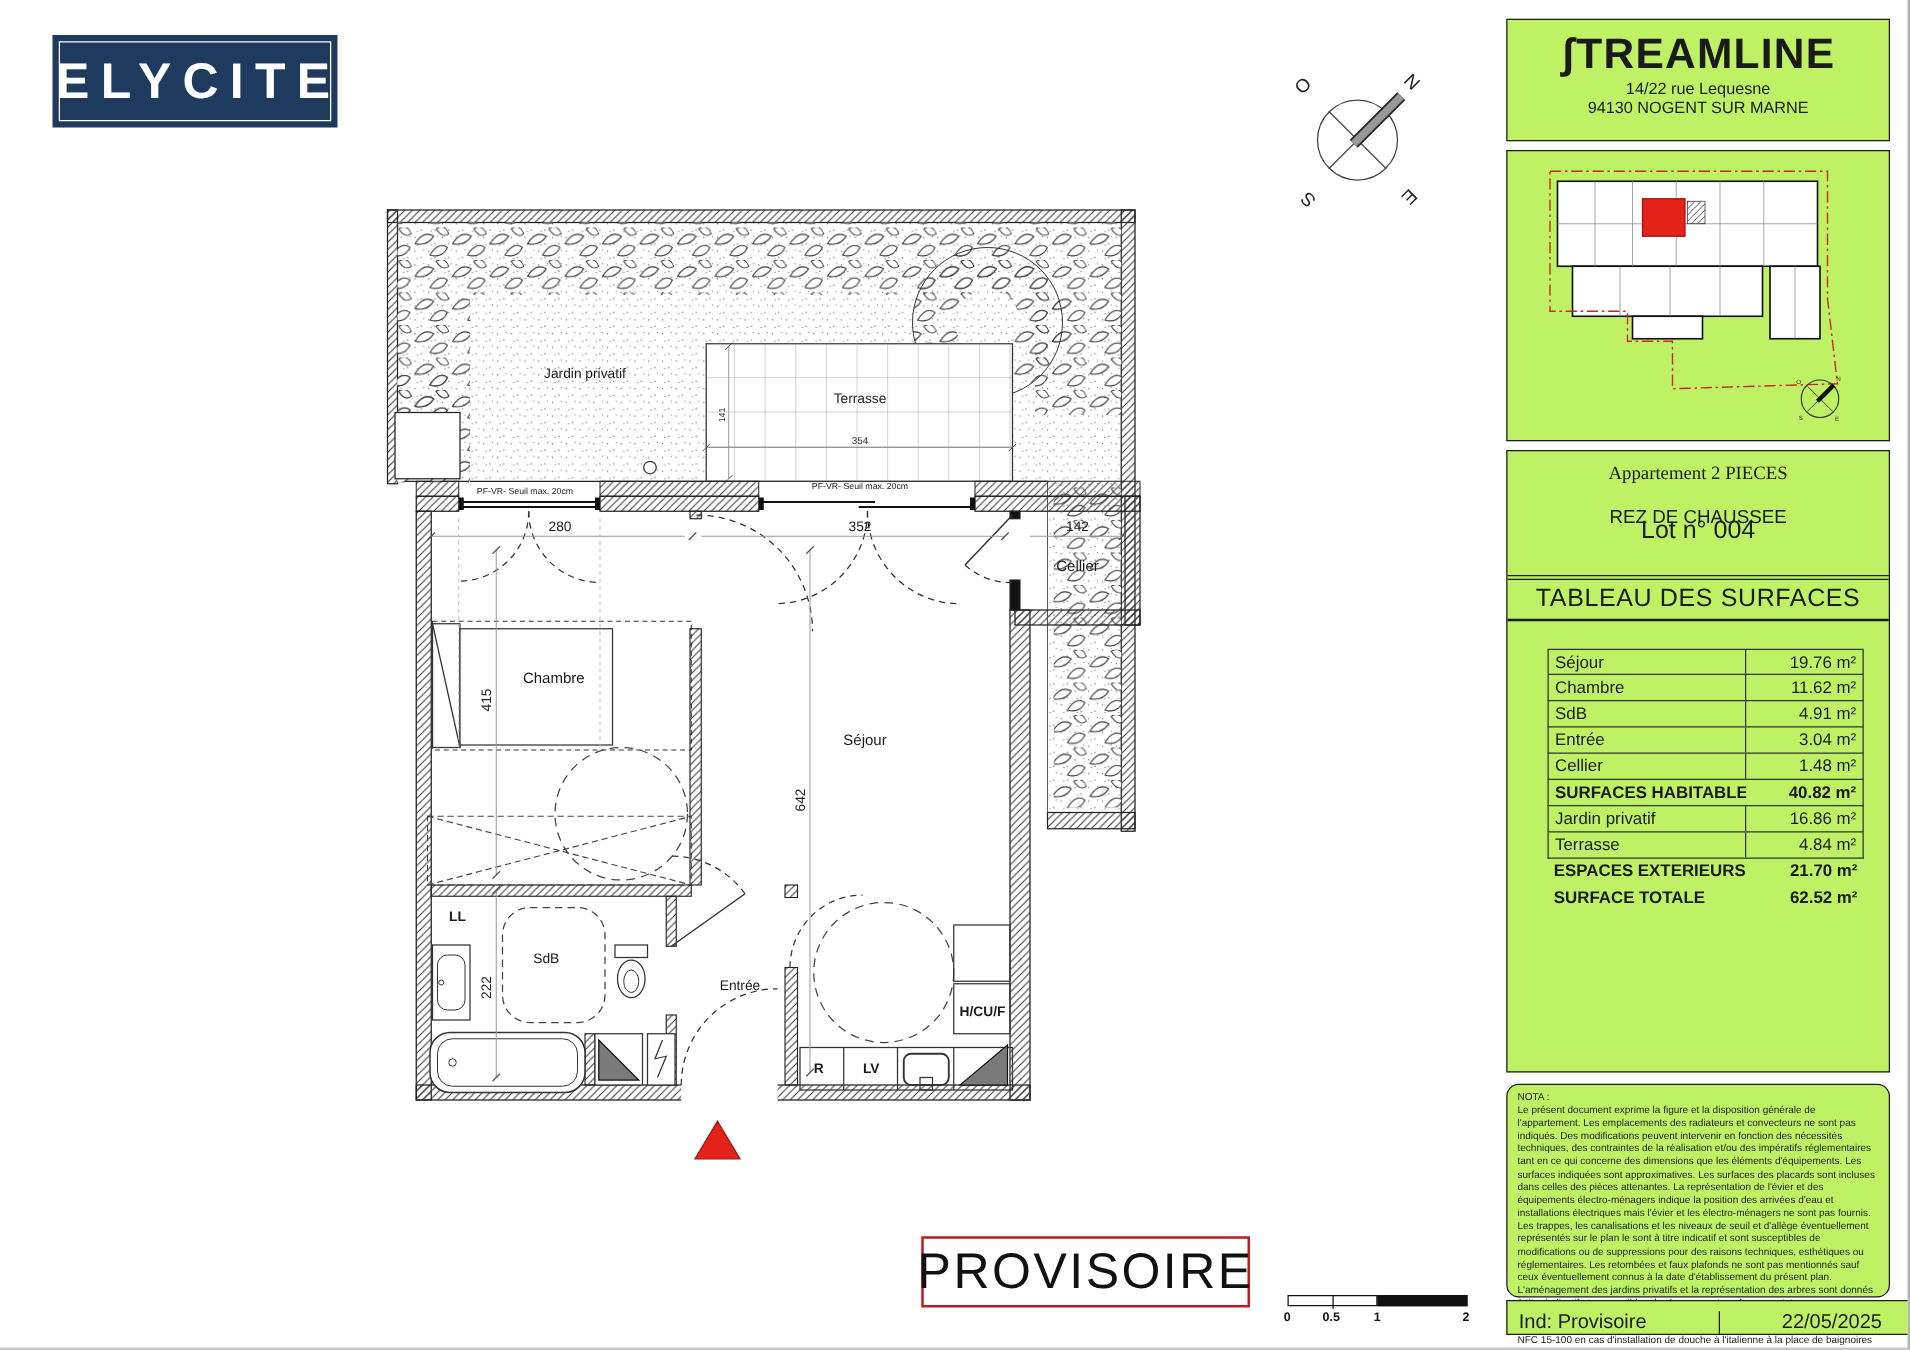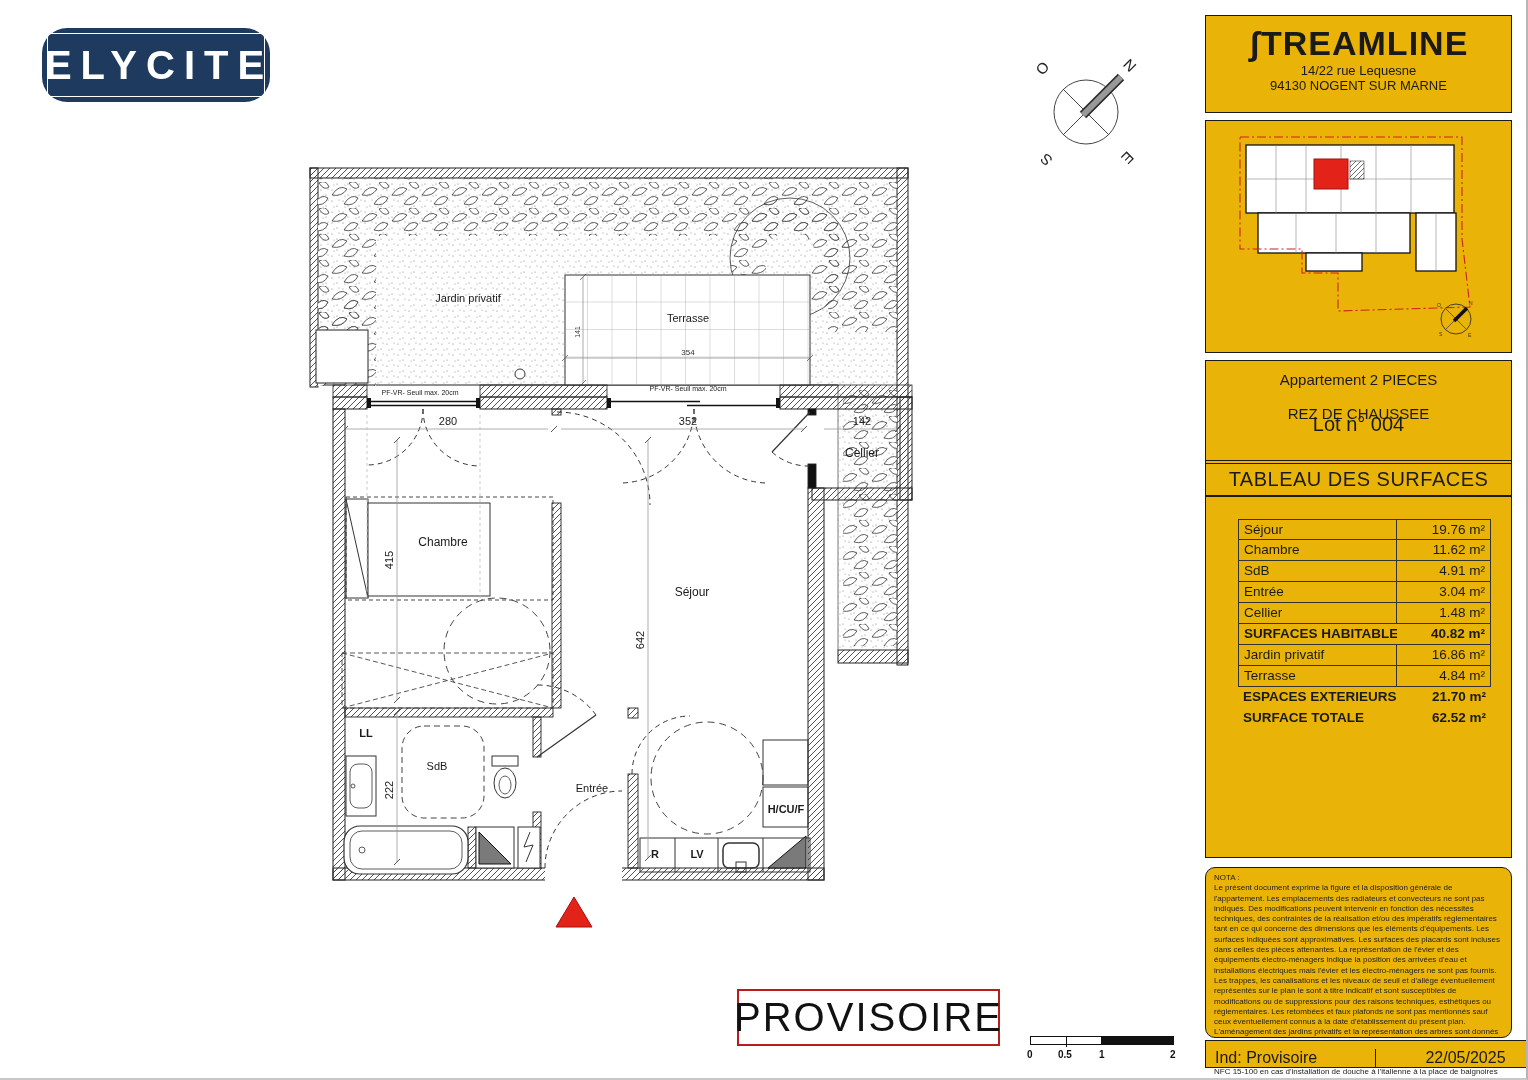--- a/index.html
+++ b/index.html
@@ -2,36 +2,36 @@
 <html><head>
 <meta charset="utf-8">
 <style>
   html,body{margin:0;padding:0;background:#e8e8e8;}
   .sheet{position:relative;width:1528px;height:1080px;background:#ffffff;overflow:hidden;
          font-family:"Liberation Sans",sans-serif;color:#1a1a1a;
          border-right:2px solid #b5b5b5;border-bottom:2px solid #c8c8c8;box-sizing:border-box;}
 
   
   .logo{position:absolute;left:42px;top:28px;width:228px;height:74px;background:#1e3a5f;
-        display:flex;align-items:center;justify-content:center;border-radius:25px;}
+        display:flex;align-items:center;justify-content:center;}
   .logo-inner{position:absolute;inset:5px;border:1.5px solid #ffffff;}
   .logo-text{position:relative;color:#ffffff;font-size:40px;font-weight:600;letter-spacing:9px;
              padding-left:6px;white-space:nowrap;}
 
   
-  .panelbox{position:absolute;border:1.6px solid #1a1a1a;background:#eab308;box-sizing:border-box;}
+  .panelbox{position:absolute;border:1.6px solid #1a1a1a;background:#bef264;box-sizing:border-box;}
   .box-arch{left:1205px;top:15px;width:307px;height:98px;text-align:center;}
   .arch-name{margin-top:8px;font-size:34px;font-weight:bold;letter-spacing:1px;}
   .arch-addr{font-size:13px;line-height:15px;}
   .box-key{left:1205px;top:120px;width:307px;height:233px;}
   .box-info{left:1205px;top:360px;width:307px;height:498px;}
   .box-nota{left:1205px;top:867px;width:307px;height:171px;padding:5px 8px;box-sizing:border-box;border-radius:10px;}
   .box-ind{left:1205px;top:1040px;width:351px;height:28px;display:flex;align-items:flex-end;}
 
-  .info-type{position:absolute;top:10px;width:100%;text-align:center;font-size:15px;}
+  .info-type{position:absolute;top:10px;width:100%;text-align:center;font-size:15px;font-family:Liberation Serif, serif;}
   .info-level{position:absolute;top:44px;width:100%;text-align:center;font-size:15px;}
   .info-lot{position:absolute;top:52px;width:100%;text-align:center;font-size:20px;}
   .dline{position:absolute;top:99px;left:0;width:100%;height:4px;border-top:1.5px solid #1a1a1a;border-bottom:1.5px solid #1a1a1a;box-sizing:border-box;}
   .info-title{position:absolute;top:107px;width:100%;text-align:center;font-size:20px;letter-spacing:.5px;}
   .sline{position:absolute;top:134px;left:0;width:100%;height:1.5px;background:#1a1a1a;}
 
   
   .stable{position:absolute;left:32px;top:158px;width:253px;font-size:13.5px;}
   .srow{display:flex;height:21px;line-height:20px;box-sizing:border-box;}
   .srow.bordered{border-left:1px solid #333;border-right:1px solid #333;border-bottom:1px solid #333;}

